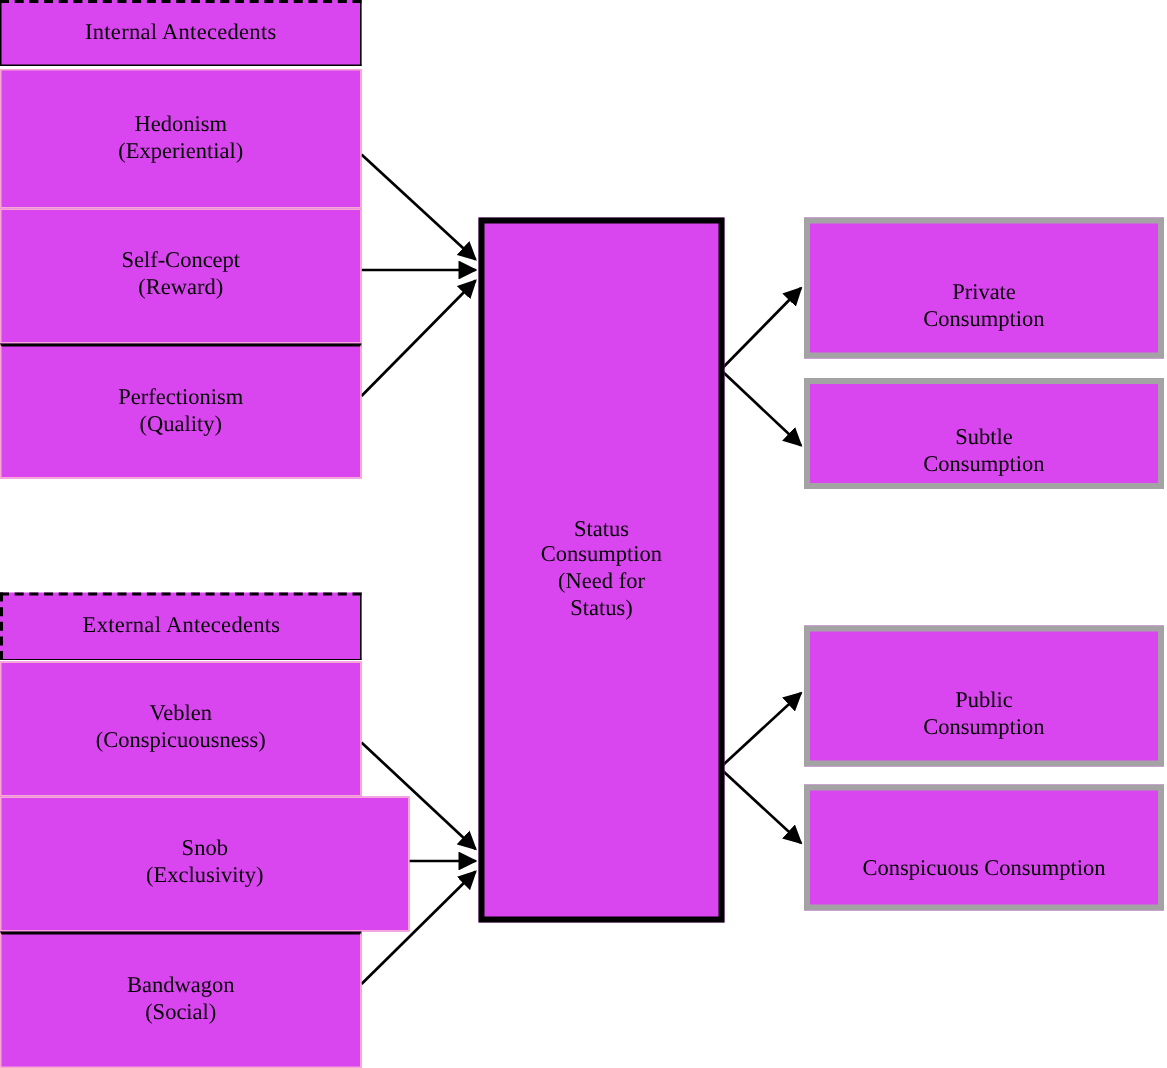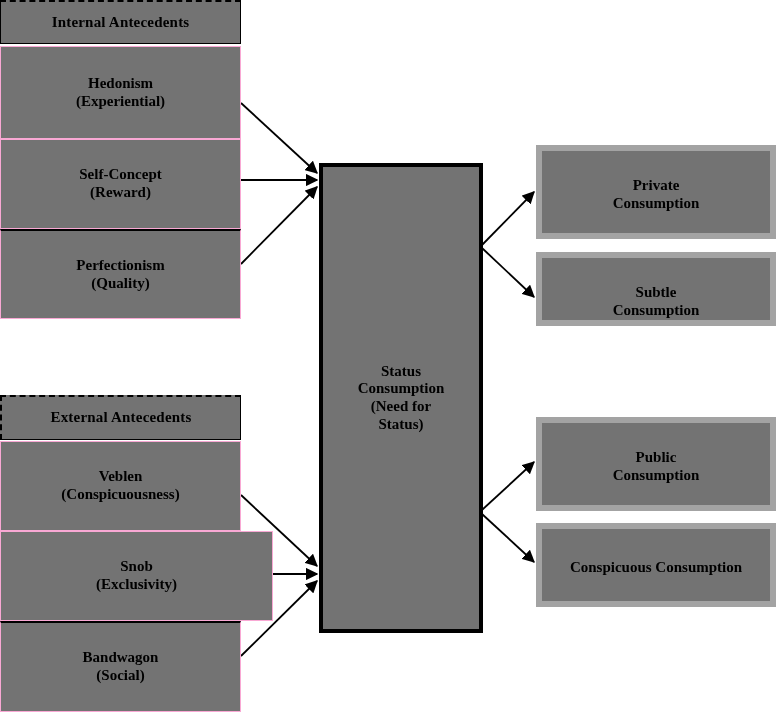--- a/index.html
+++ b/index.html
@@ -12,23 +12,23 @@
     position: relative;
     width: 778px;
     height: 712px;
     background: #ffffff;
     font-family: "Liberation Serif", "DejaVu Serif", serif;
     overflow: hidden;
   }
   .node {
     position: absolute;
     box-sizing: border-box;
-    background: #737373;
+    background: #d946ef;
     color: #000000;
-    font-weight: bold;
+    font-weight: normal;
     text-align: center;
     line-height: 1.18;
     display: flex;
     align-items: center;
     justify-content: center;
     z-index: 3;
   }
   .node .lbl {
     display: block;
     width: 100%;
@@ -54,28 +54,27 @@
   }
   .ant-box.thick-top {
     border-top: 2px solid #000000;
     justify-content: center;
   }
 
   
   .center-box {
     border: 4px solid #000000;
     font-size: 15px;
-    margin-top: 18px;
   }
 
   
   .out-box {
-    border: 6px solid #a3a3a3;
+    border: 4px solid #a3a3a3;
     font-size: 15px;
-    align-items: flex-start;
+    align-items: center;
   }
   .out-box .lbl {
     padding-top: 26px;
   }
   .out-box.single .lbl {
     padding-top: 30px;
   }
 
   #arrows {
     position: absolute;

